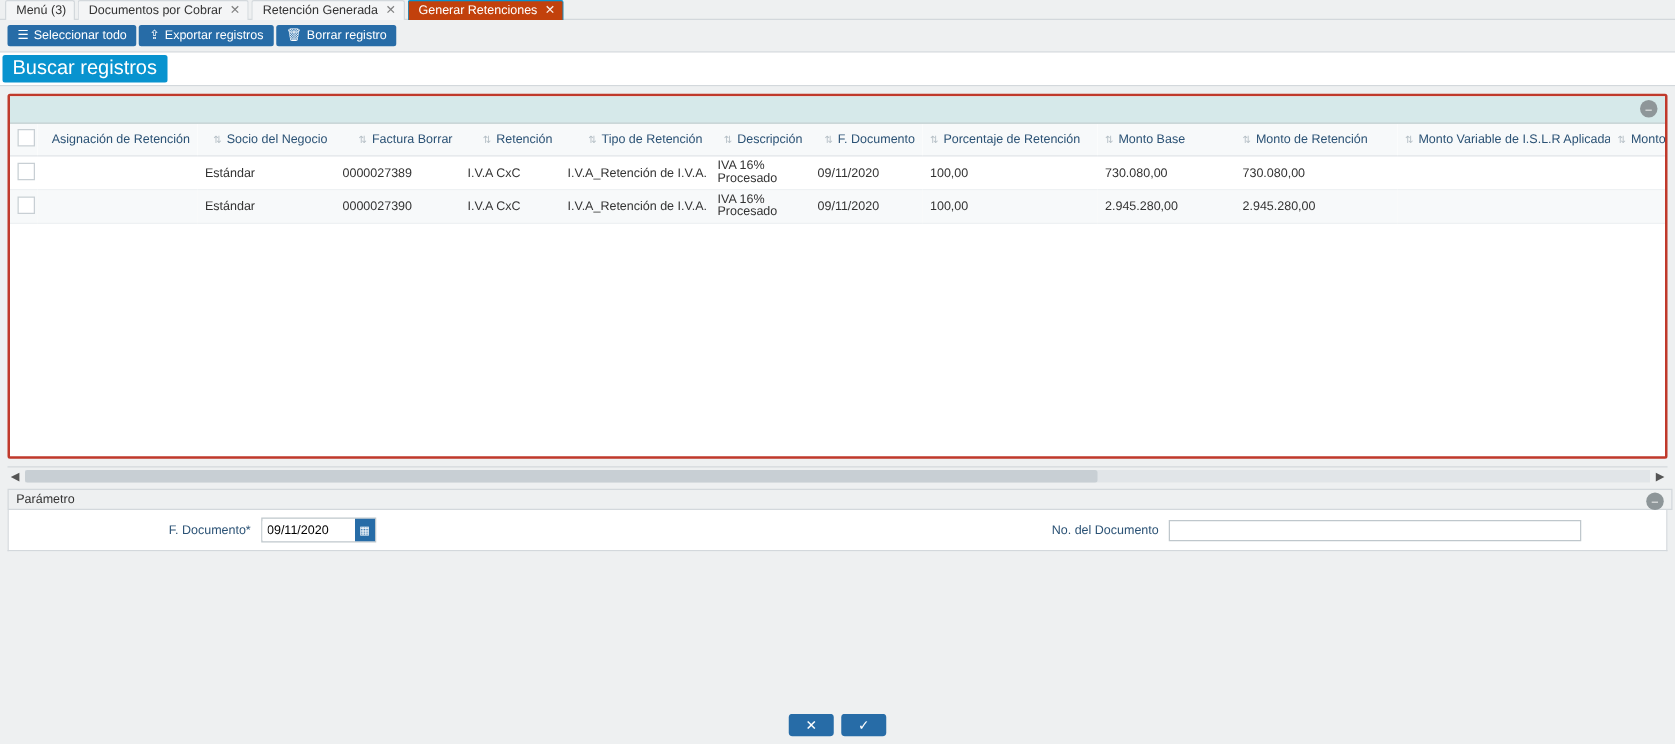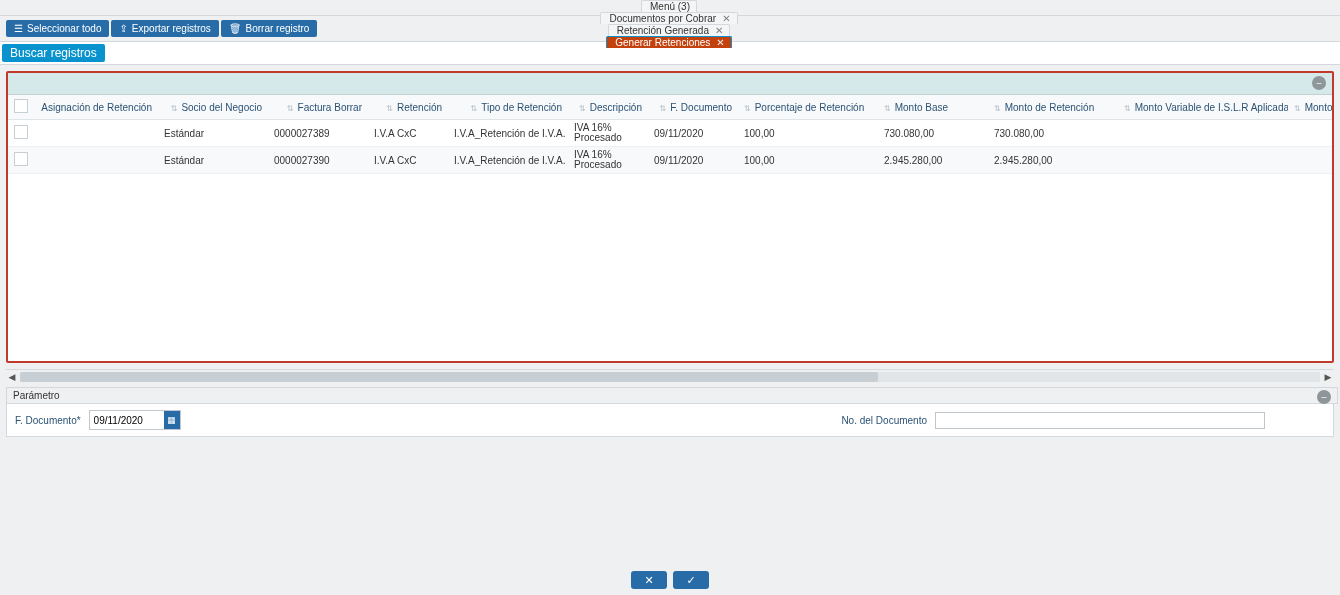--- a/index.html
+++ b/index.html
@@ -13,21 +13,20 @@
     height: 595px;
     overflow: hidden;
   }
   .tabs {
     display: flex;
     align-items: center;
     background: #eef0f1;
     border-bottom: 1px solid #d3d8dc;
     height: 16px;
     padding: 0 4px;
-    flex-direction: column;
   }
   .tab {
     display: flex;
     align-items: center;
     padding: 0 6px 0 8px;
     height: 16px;
     font-size: 10px;
     border: 1px solid #d3d8dc;
     border-bottom: none;
     margin-right: 2px;
@@ -71,21 +70,21 @@
     background: #fff;
     border-top: 1px solid #d3d8dc;
     border-bottom: 1px solid #d3d8dc;
     padding: 2px 2px;
   }
   .search-tab {
     display: inline-flex;
     align-items: center;
     background: #0893cf;
     color: #fff;
-    font-size: 12px;
+    font-size: 16px;
     padding: 2px 8px;
     border-radius: 2px;
   }
 
   .grid-wrap {
     margin: 6px;
     background: #fff;
     border: 2px solid #c0392b;
     border-radius: 2px;
     height: 292px;
@@ -394,21 +393,21 @@
   </div>
   <div class="arrow right">▶</div>
 </div>
 
 <div class="param-bar">
   <span>Parámetro</span>
   <div class="circle-btn">–</div>
 </div>
 
 <div class="param-form">
-  <div class="field" style="">
+  <div class="field" style="margin-left:120px;">
     <label>F. Documento*</label>
     <div class="date-input">
       <input type="text" value="09/11/2020" style="">
       <div class="cal">▦</div>
     </div>
   </div>
   <div class="field right" style="margin-right:60px;">
     <label>No. del Documento</label>
     <input class="text-input" type="text" value="" style="">
   </div>

